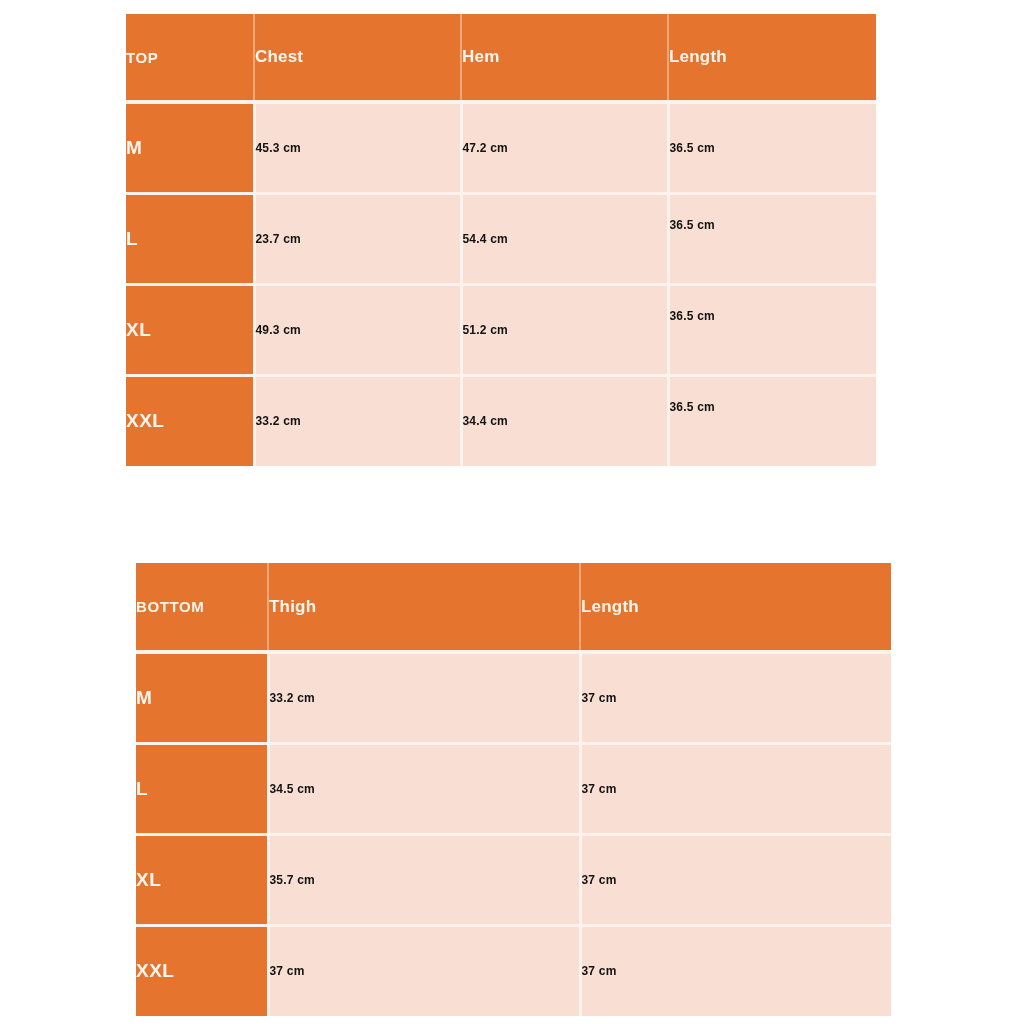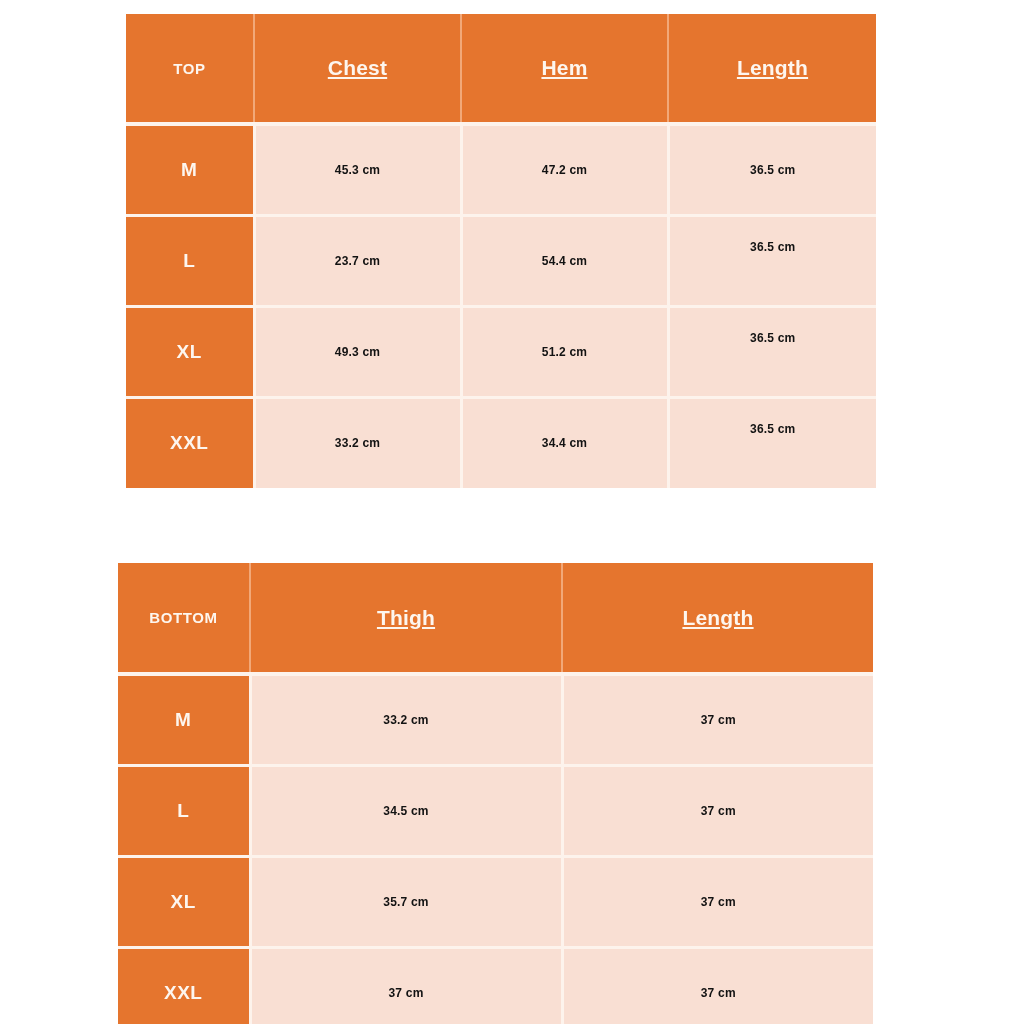--- a/index.html
+++ b/index.html
@@ -28,54 +28,53 @@
     top: 14px;
     width: 750px;
   }
   #table-top col.c-size   { width: 128px; }
   #table-top col.c-a      { width: 207px; }
   #table-top col.c-b      { width: 207px; }
   #table-top col.c-c      { width: 208px; }
 
   
   #table-bottom {
-    left: 118px;
+    left: 136px;
     top: 563px;
     width: 755px;
   }
   #table-bottom col.c-size { width: 132px; }
   #table-bottom col.c-a    { width: 312px; }
   #table-bottom col.c-b    { width: 311px; }
 
   .size-table th,
   .size-table td {
-    padding: 11px;
+    padding: 0;
     margin: 0;
-    text-align: center;
+    text-align: left;
     vertical-align: middle;
   }
 
   
   .size-table thead th {
     background: #e5752e;
     color: #fdf6ef;
     height: 86px;
   }
   #table-bottom thead th { height: 87px; }
 
   .hdr-corner {
     font-size: 15px;
     font-weight: 700;
     letter-spacing: 0.6px;
   }
   .hdr-measure {
-    font-size: 21px;
+    font-size: 17px;
     font-weight: 700;
     letter-spacing: 0.2px;
-    text-decoration: underline;
   }
 
   
   .size-table thead th + th {
     border-left: 2px solid #f2a878;
   }
 
   
   .size-table tbody tr { height: 91px; }
 

